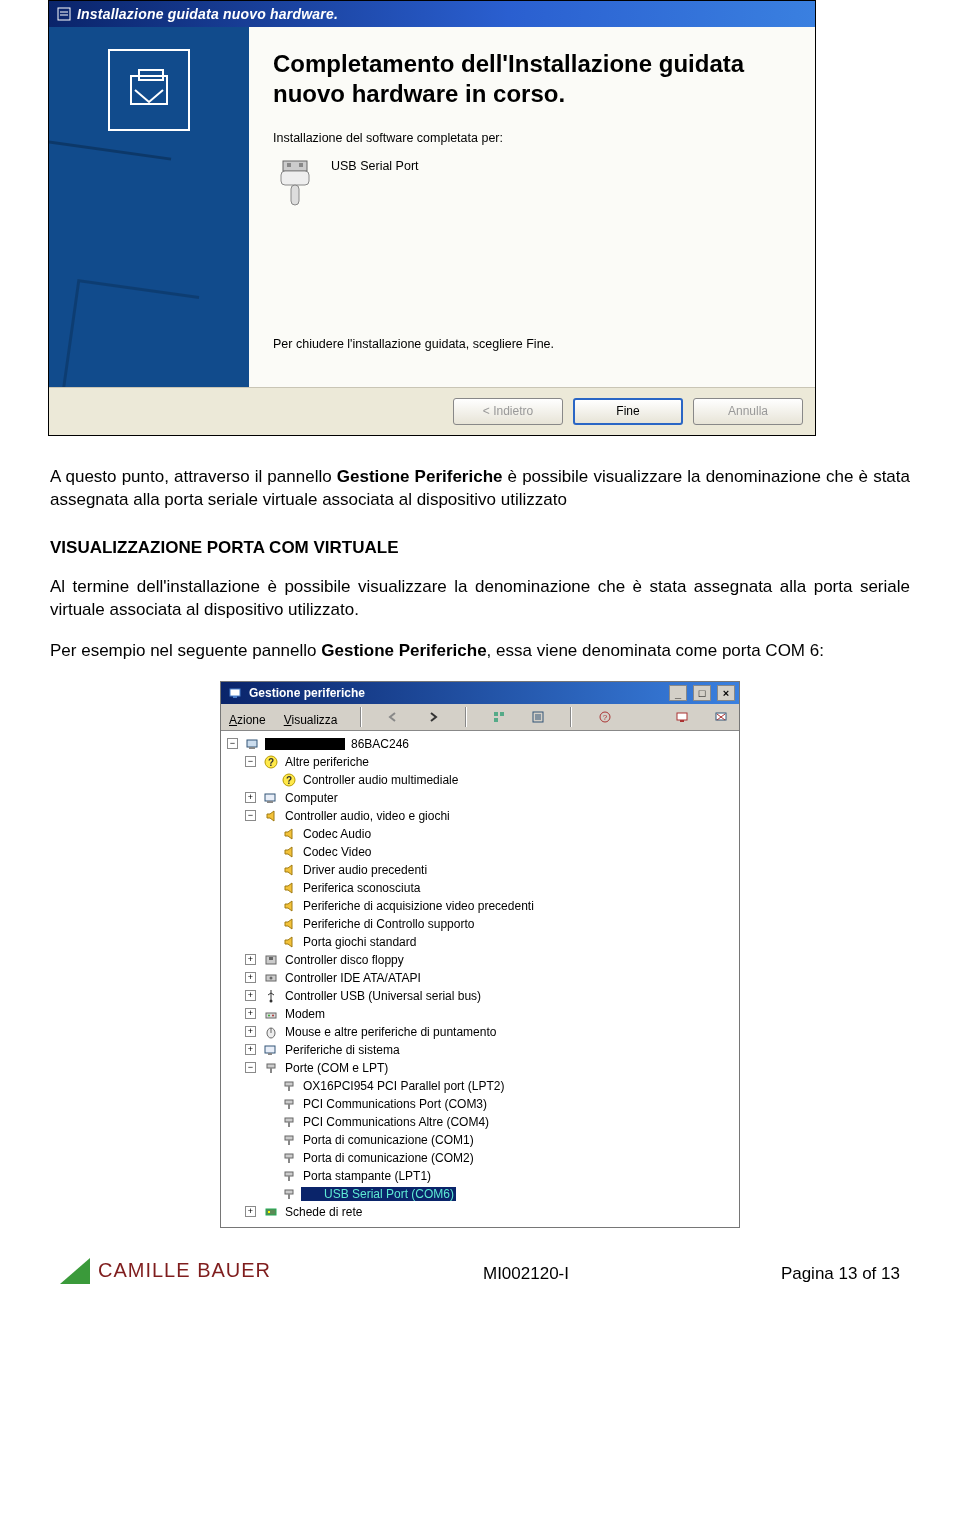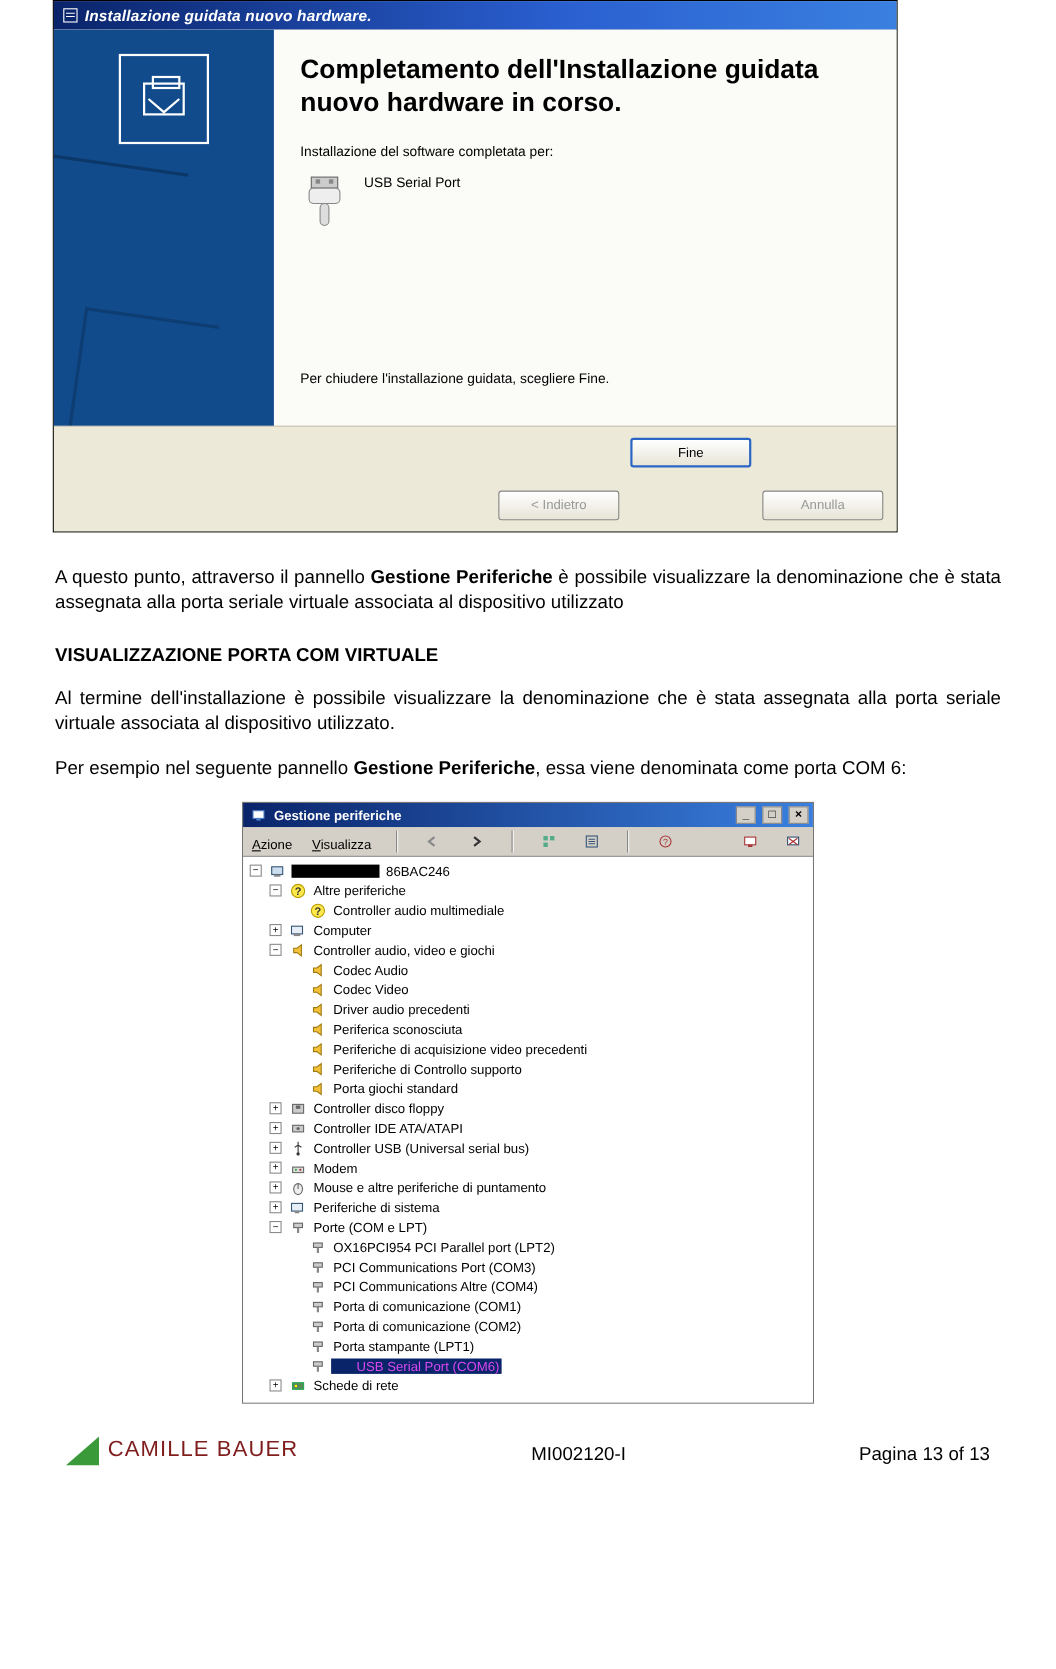--- a/index.html
+++ b/index.html
@@ -109,21 +109,21 @@
     font-family: Tahoma, Arial, sans-serif;
     font-size: 12px;
     cursor: default;
     text-align: center;
     line-height: 25px;
   }
   .winbtn.default {
     border: 2px solid #2a66c5;
     line-height: 23px;
   }
-  .winbtn.disabled { color: #999; margin-top: 48px; }
+  .winbtn.disabled { color: #999; }
 
   
   .doc-para {
     font-size: 17px;
     line-height: 1.35;
     text-align: justify;
     margin: 18px 0;
   }
   .doc-h2 {
     font-size: 17px;
@@ -205,21 +205,21 @@
   .ind1 { padding-left: 0px; }
   .ind2 { padding-left: 18px; }
   .ind3 { padding-left: 36px; }
   .ticon {
     width: 16px; height: 16px;
     display: inline-flex; align-items: center; justify-content: center;
   }
   .node-label { padding: 0 2px; }
   .node-label.selected {
     background: #0a246a;
-    color: #d946ef;
+    color: #5eead4;
     padding-left: 23px;
   }
   .node-label.redacted {
     background: #000; color: #000;
     display: inline-block; width: 80px; height: 12px;
   }
 
   
   .page-footer {
     display: flex;

